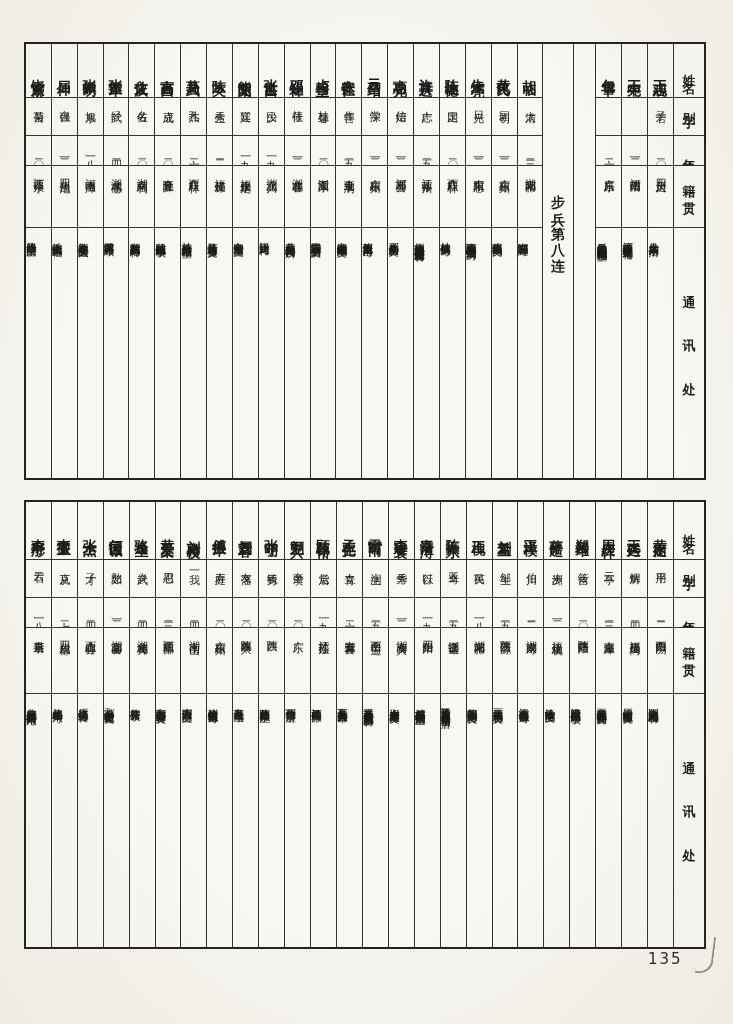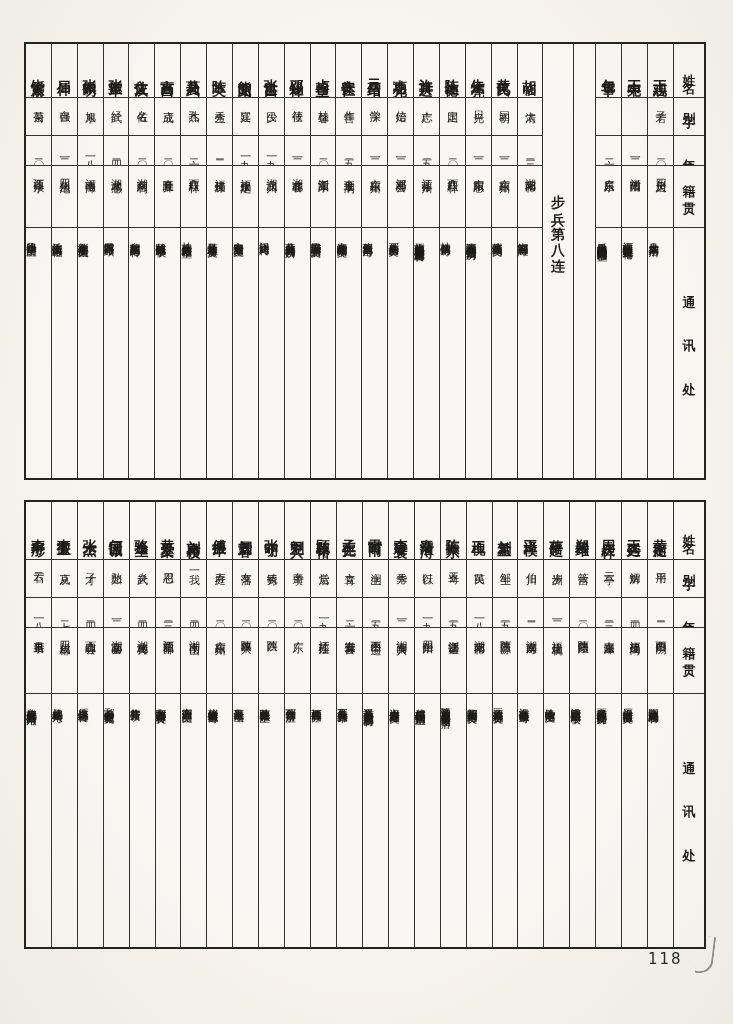--- a/index.html
+++ b/index.html
@@ -969,16 +969,16 @@
       <div class="cell c-origin">
           <span class="vt origin-text">直隶昌平</span>
         </div>
       <div class="cell c-addr">
         <div class="addr-main">北京后门外李广桥东街路南十六号</div>
 
       </div>
     </div>
     </div>
 
-  <div class="page-num">118</div>
+  <div class="page-num">135</div>
   <div class="scan-mark"></div>
 
 </div>
 
 </body></html>

